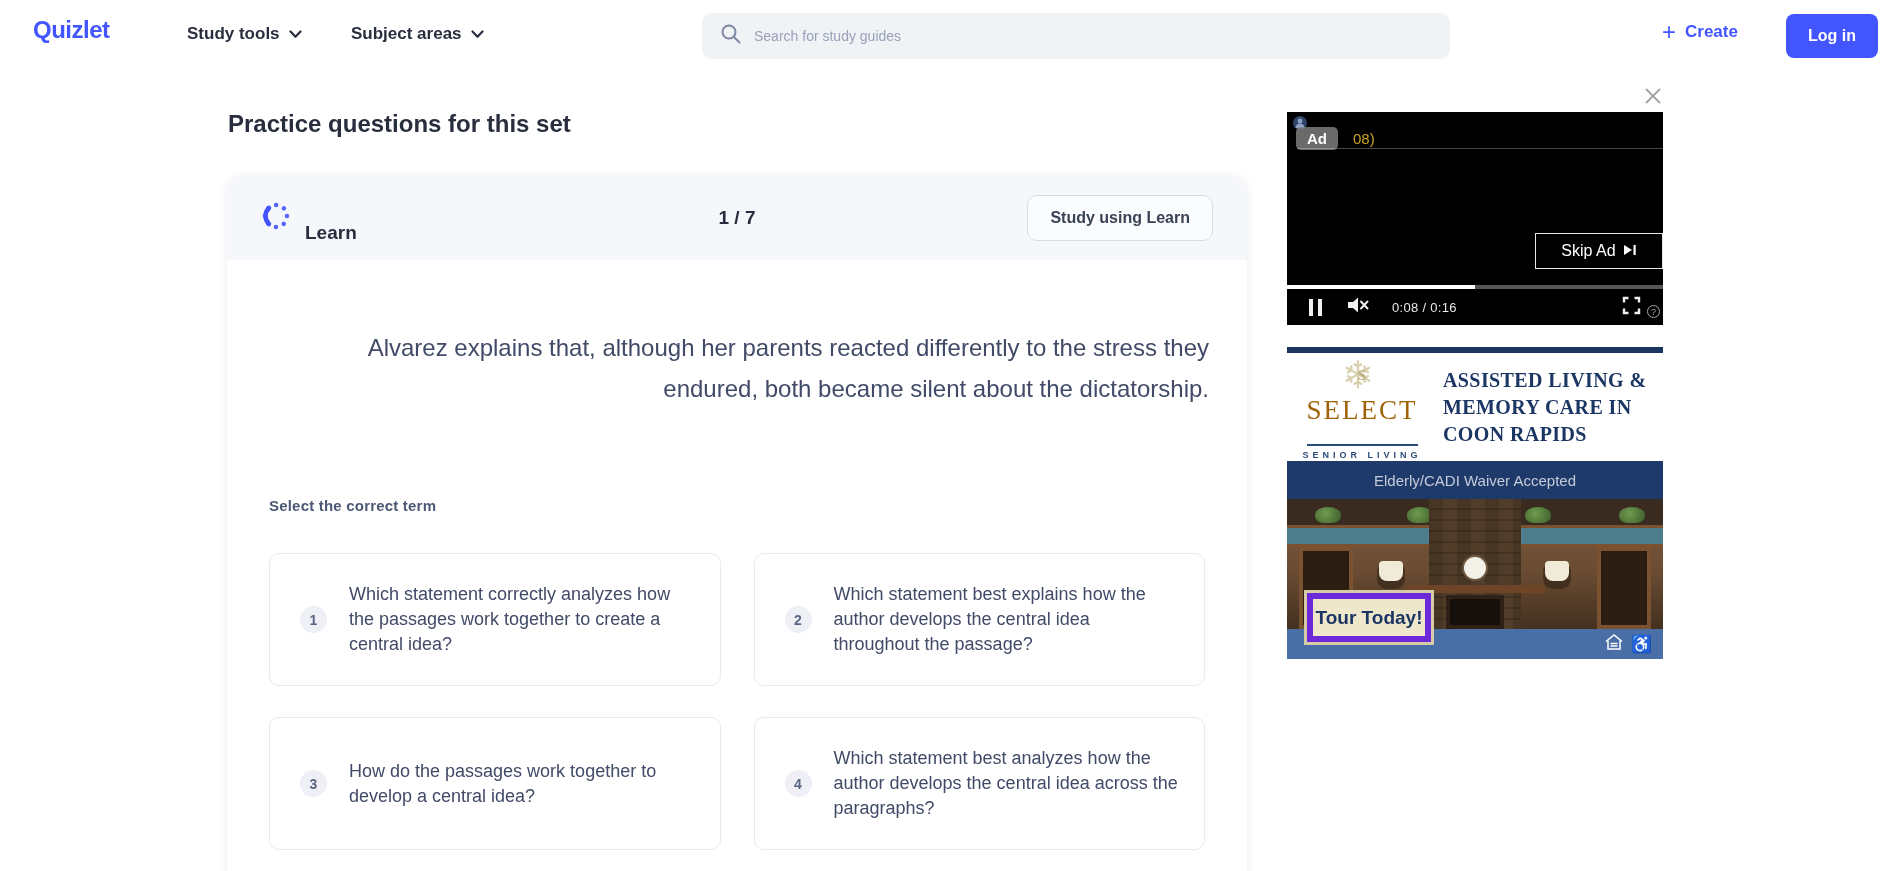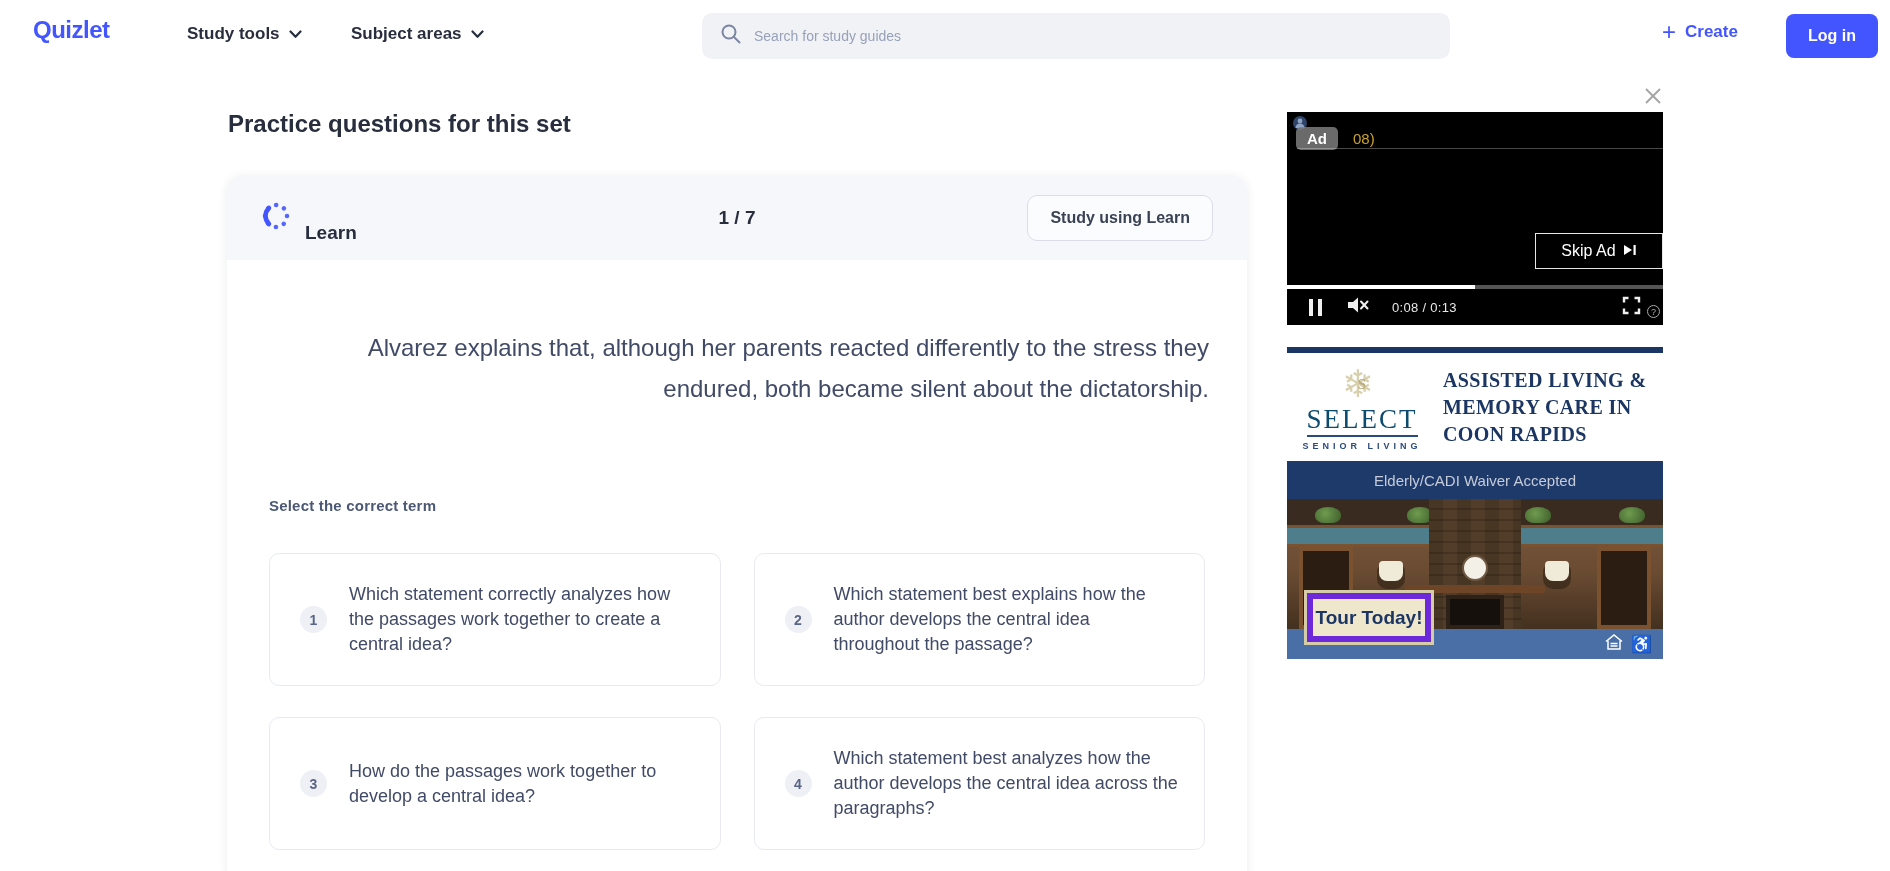--- a/index.html
+++ b/index.html
@@ -52,21 +52,21 @@
   .fs-icon { margin-left:auto; margin-right:8px; cursor:pointer; }
   .vid-help { position:absolute; right:3px; top:193px; width:13px; height:13px; border:1.5px solid #aaa; border-radius:50%; color:#aaa; font-size:9px; display:flex; align-items:center; justify-content:center; }
   
   .senior-ad { position:absolute; left:1287px; top:347px; width:376px; height:312px; background:#fff; cursor:pointer; }
   .sa-topbar { height:6px; background:#1C3664; }
   .sa-body { height:108px; display:flex; align-items:center; }
   .sa-logo { width:150px; display:flex; flex-direction:column; align-items:center; }
   .sa-flake { position:relative; height:40px; width:40px; }
   .sa-flake .flake { font-size:38px; color:#D8CFAC; line-height:40px; }
   .sa-flake .flake-s { position:absolute; left:50%; top:52%; transform:translate(-50%,-50%); font-family:"Liberation Serif",serif; font-size:15px; font-weight:700; color:#BCAD7E; }
-  .sa-select { font-family:"Liberation Serif",serif; font-size:27px; letter-spacing:2px; color:#0c4a6e; border-bottom:2px solid #2B4B7E; padding-bottom:0; }
+  .sa-select { font-family:"Liberation Serif",serif; font-size:27px; letter-spacing:2px; color:#a16207; border-bottom:2px solid #2B4B7E; padding-bottom:18px; }
   .sa-subtitle { font-size:9px; letter-spacing:4px; color:#2B4B7E; font-weight:700; margin-top:4px; }
   .sa-headline { width:218px; margin-left:6px; font-family:"Liberation Serif",serif; font-size:20px; font-weight:700; line-height:27px; color:#1C3664; letter-spacing:.4px; }
   .sa-waiver { height:38px; background:#1E3A6B; color:#C5CBD8; font-size:15px; display:flex; align-items:center; justify-content:center; }
   .sa-photo { position:relative; height:130px; overflow:hidden; background:linear-gradient(#7b5a3e 0%, #6b4c33 55%, #43301f 100%); }
   .ph-ceiling { position:absolute; left:0; top:0; width:100%; height:26px; background:#392b1f; }
   .ph-plant { position:absolute; top:8px; width:26px; height:16px; border-radius:50% 50% 40% 40%; background:radial-gradient(circle at 40% 40%, #6f9b4f, #3c5c2a); }
   .ph-teal { position:absolute; left:0; top:26px; width:100%; height:22px; background:#4e7e8c; border-top:3px solid #7a5230; border-bottom:3px solid #7a5230; }
   .ph-chimney { position:absolute; left:50%; top:0; transform:translateX(-50%); width:92px; height:130px;
     background:repeating-linear-gradient(0deg,#93806a 0 9px,#7c6a55 9px 11px), repeating-linear-gradient(90deg, rgba(0,0,0,.12) 0 14px, rgba(255,255,255,.06) 14px 28px); background-blend-mode:multiply; background-color:#8d7a62; }
   .ph-clock { position:absolute; left:50%; top:56px; transform:translateX(-50%); width:26px; height:26px; border-radius:50%; background:#f3f0e8; border:2px solid #6e5a43; }
@@ -201,21 +201,21 @@
           <span></span>
           <span></span>
         </span>
       <span class="mute-icon">
         <svg width="24" height="20" viewBox="0 0 24 20">
           <polygon points="2,7 7,7 12,2.5 12,17.5 7,13 2,13" fill="#efefef"></polygon>
           <line x1="15" y1="6.5" x2="21.5" y2="13.5" stroke="#efefef" stroke-width="2" stroke-linecap="round"></line>
           <line x1="21.5" y1="6.5" x2="15" y2="13.5" stroke="#efefef" stroke-width="2" stroke-linecap="round"></line>
         </svg>
       </span>
-      <span class="vid-time">0:08 / 0:13</span>
+      <span class="vid-time">0:08 / 0:16</span>
       <span class="fs-icon">
         <svg width="19" height="19" viewBox="0 0 19 19" fill="none" stroke="#efefef" stroke-width="2.4">
           <path d="M2 6.5 V2 H6.5"></path>
             <path d="M12.5 2 H17 V6.5"></path>
             <path d="M17 12.5 V17 H12.5"></path>
             <path d="M6.5 17 H2 V12.5"></path>
         </svg>
       </span>
     </div>
     <div class="vid-help">?</div>

